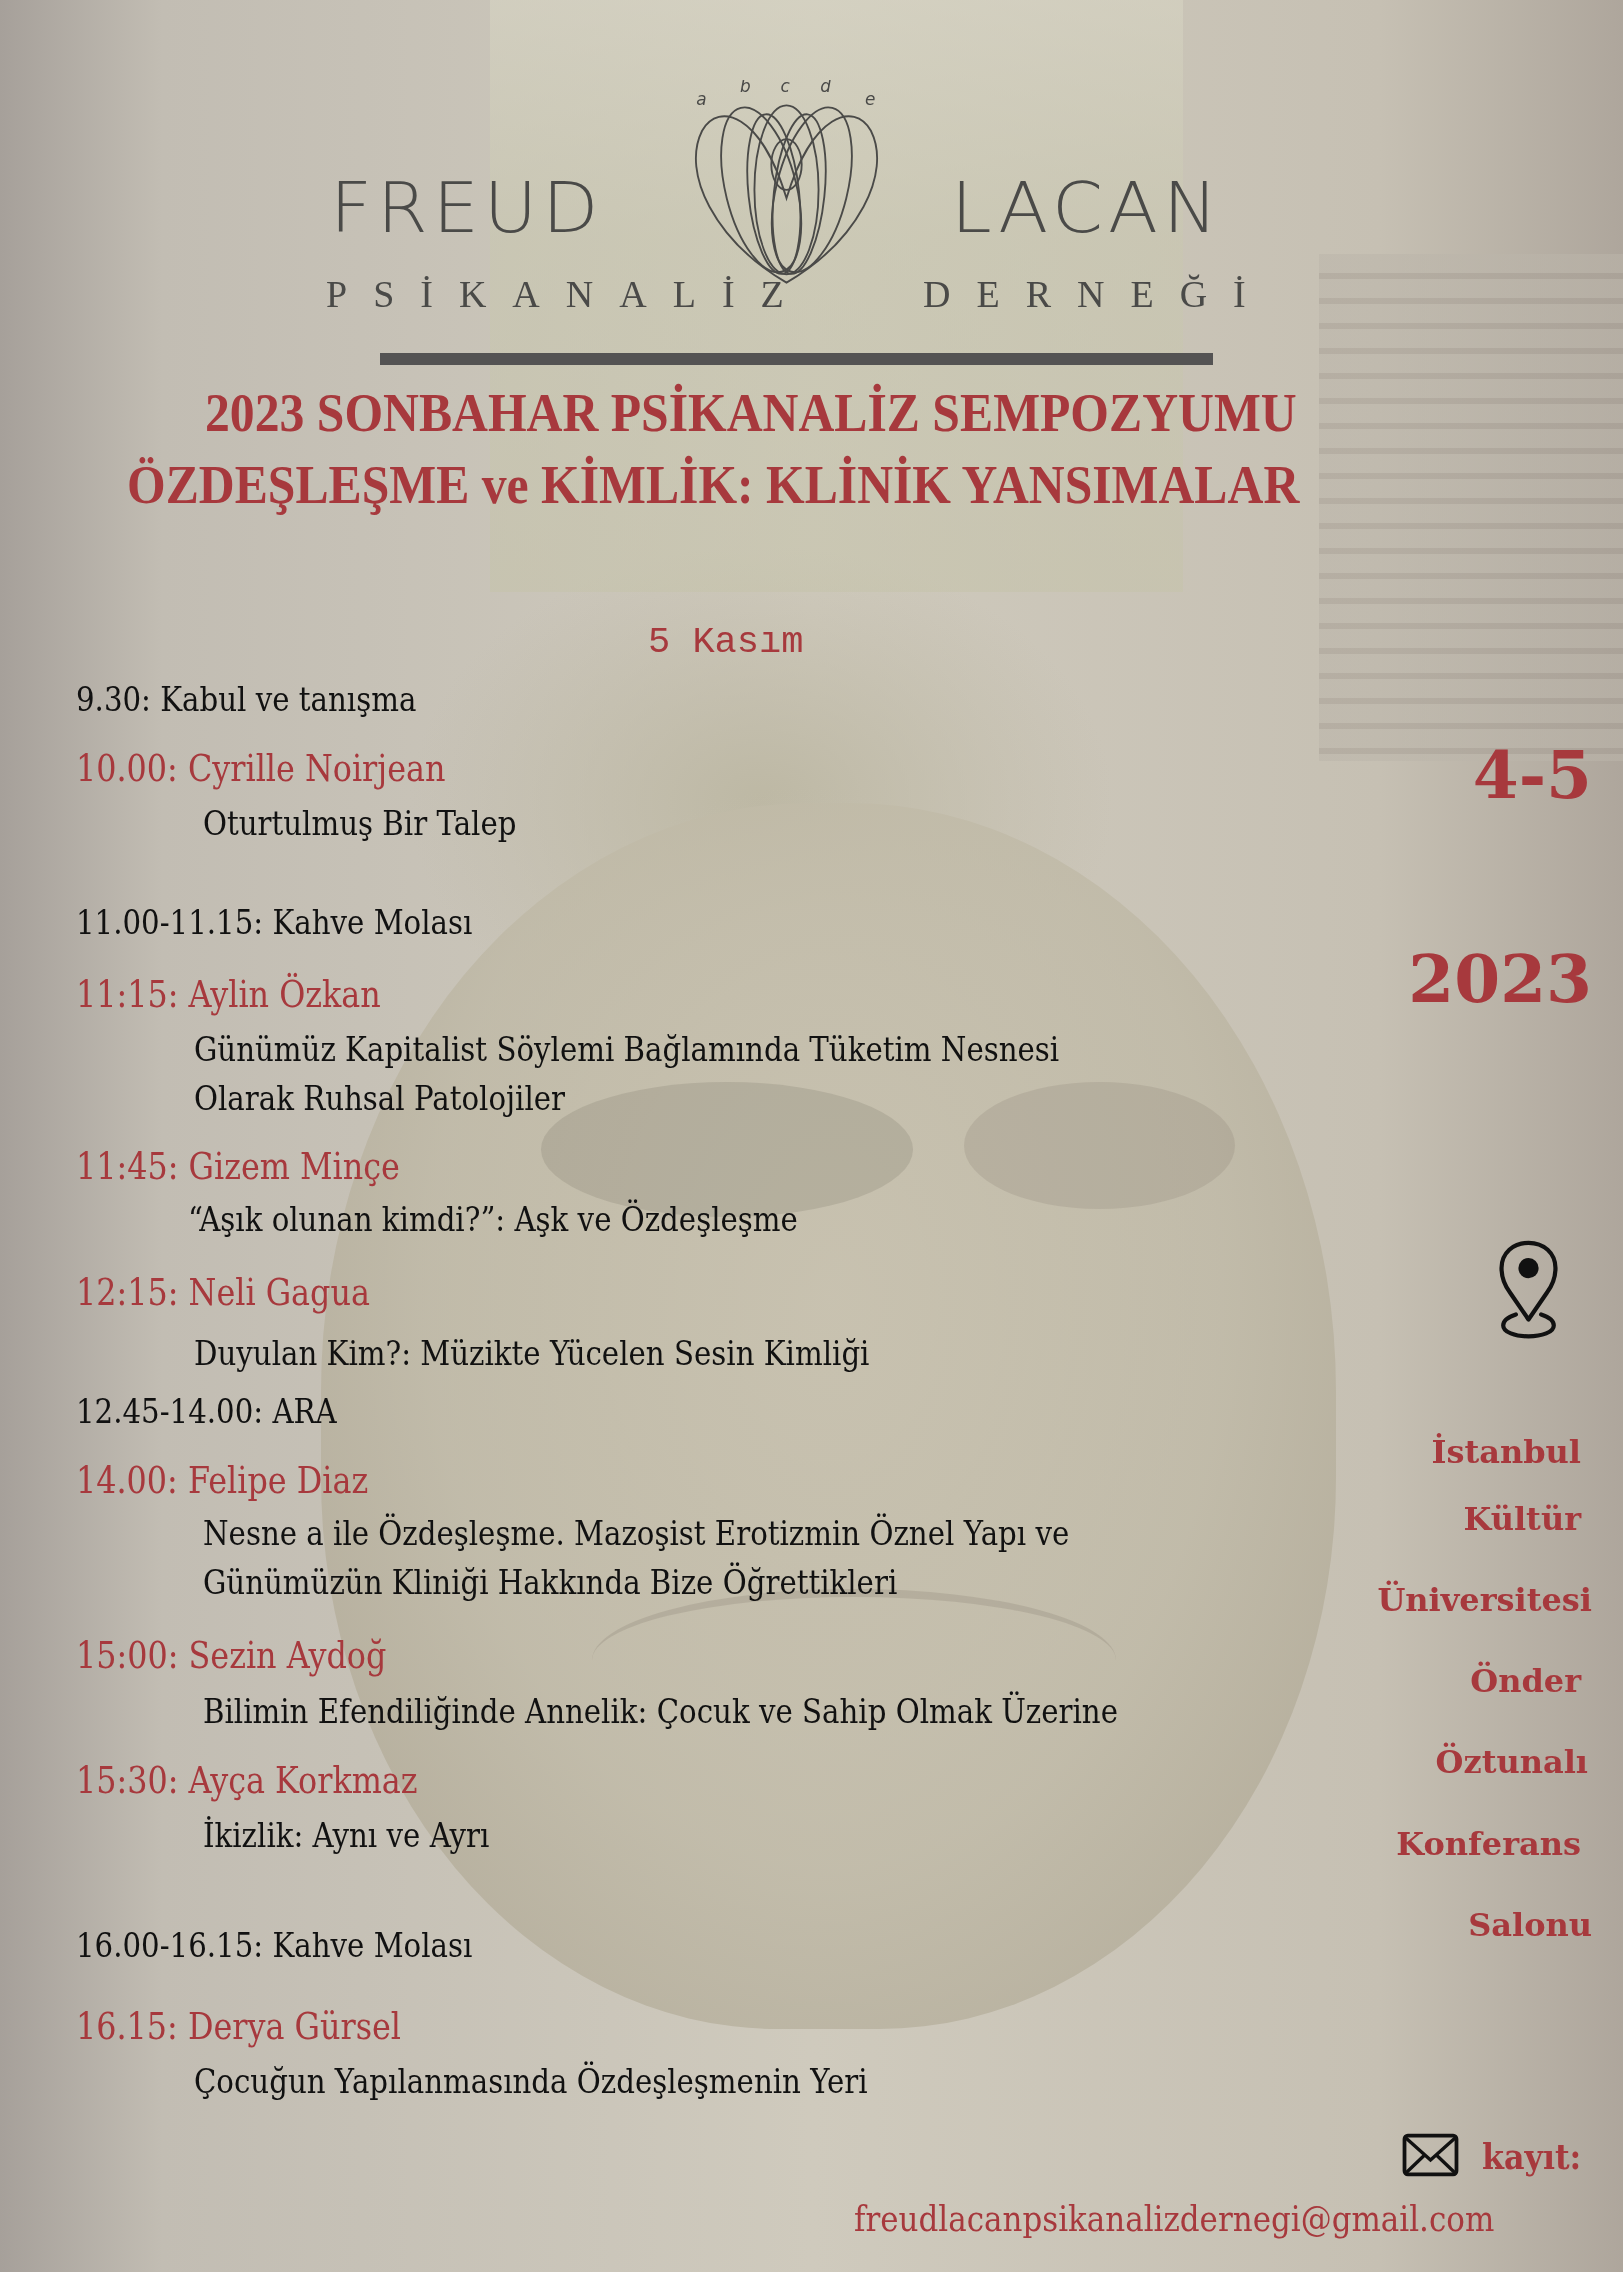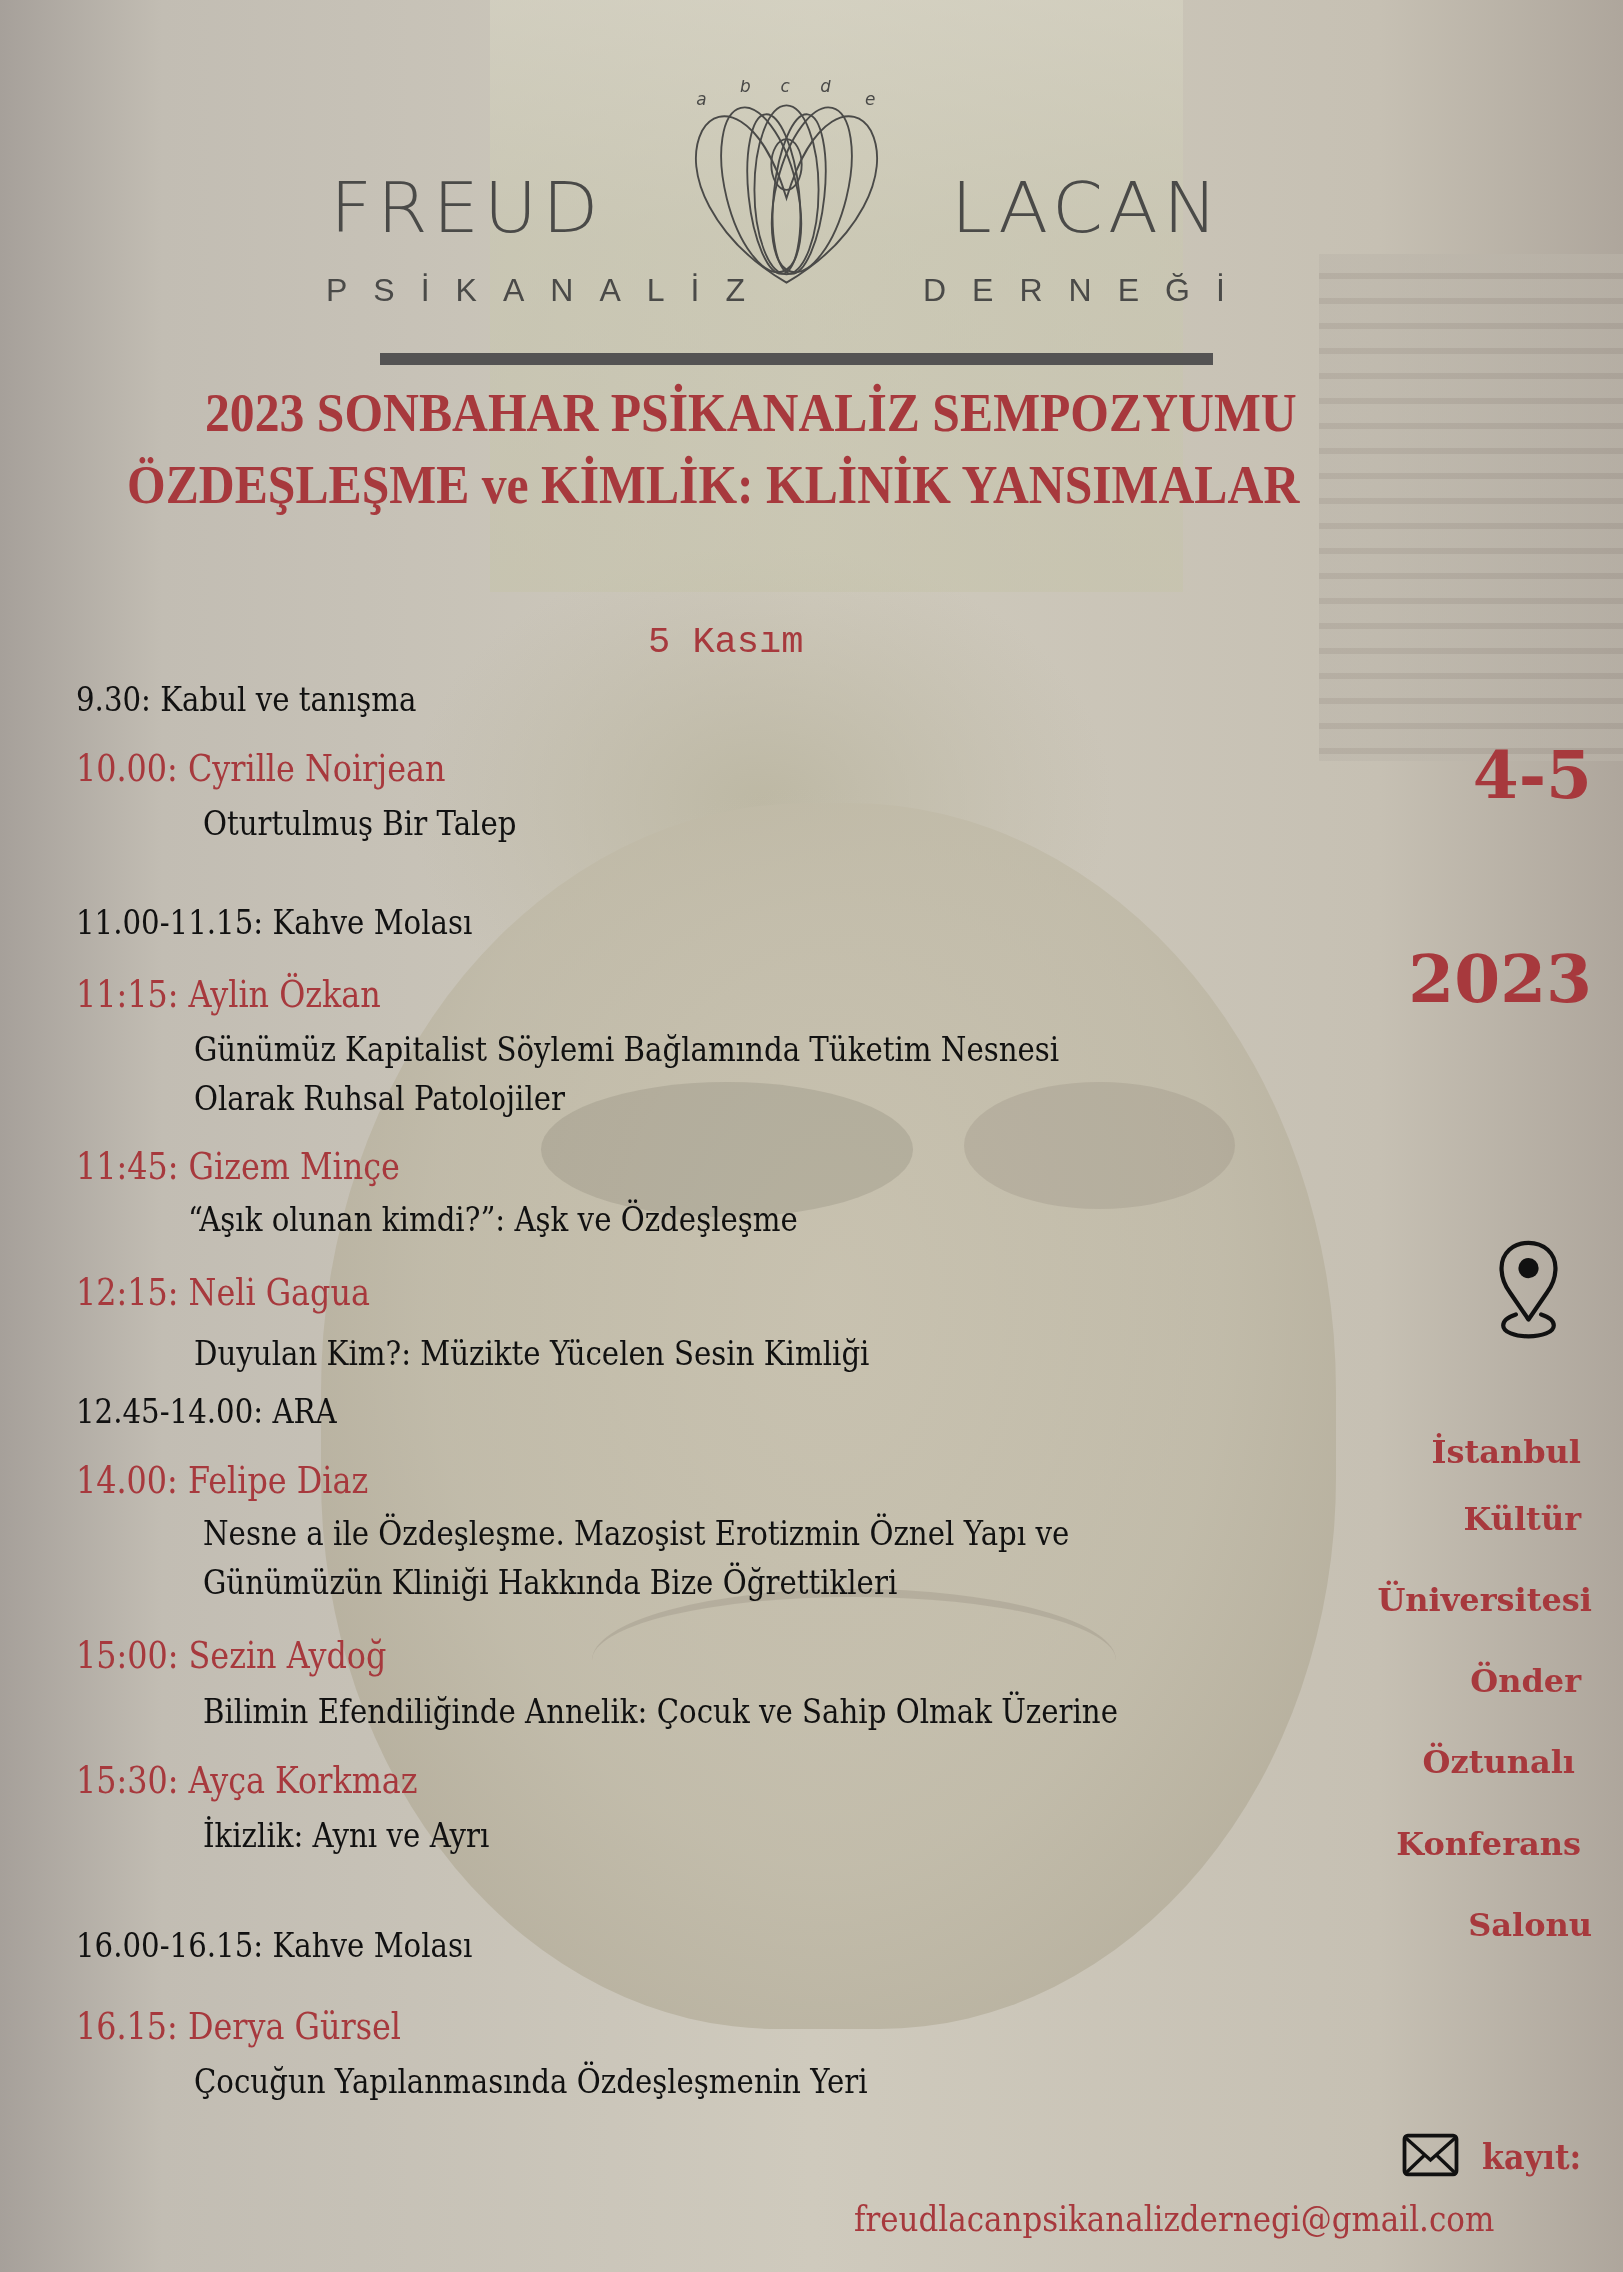--- a/index.html
+++ b/index.html
@@ -15,21 +15,21 @@
   .stairs { right:0; top:254px; width:304px; height:507px;
     background:repeating-linear-gradient(180deg,#bbb5aa 0 18.6px,#a79f95 18.6px 25px); opacity:.55; }
   .head { left:321px; top:803px; width:1015px; height:1226px; border-radius:48% 48% 45% 45%;
     background:radial-gradient(ellipse at 50% 40%,#cbc5b3 0%,#bfb9a6 55%,#b3ac99 80%,rgba(179,172,153,0) 100%); opacity:.8; }
   .eye-l { left:541px; top:1082px; width:372px; height:135px; border-radius:50%; background:rgba(120,112,98,.22); }
   .eye-r { left:964px; top:1082px; width:271px; height:127px; border-radius:50%; background:rgba(120,112,98,.18); }
   .mouth { left:592px; top:1589px; width:524px; height:135px; border-radius:50%; border-top:8.5px solid rgba(110,102,88,.18); }
 
   .abs { position:absolute; white-space:nowrap; }
   .logo-word { font-family:"DejaVu Sans", sans-serif; color:#4a4a48; font-size:73px; font-weight:200; letter-spacing:5px; transform:scaleY(0.95); }
-  .logo-sub { font-family:Liberation Sans, sans-serif; color:#4a4a48; font-size:32px; letter-spacing:26px; }
+  .logo-sub { font-family:Liberation Serif, serif; color:#4a4a48; font-size:38px; letter-spacing:26px; }
   .bar { position:absolute; left:380px; top:353px; width:833px; height:12px; background:#545353; }
   .title { font-family:"Liberation Serif", serif; font-weight:bold; color:#a7393d; font-size:54px; transform:scaleX(0.92); transform-origin:left top; }
   .day { font-family:Liberation Mono, monospace; color:#a7393d; font-size:37px; }
   .black { color:#111; font-family:"DejaVu Serif", serif; font-size:34px; transform:scaleX(0.86); transform-origin:left top; }
   .red { color:#a7393d; font-family:"DejaVu Serif", serif; font-size:37px; transform:scaleX(0.86); transform-origin:left top; }
   .date-big { font-family:"DejaVu Serif", serif; font-weight:bold; color:#a7393d; font-size:66px; text-align:right; right:31px; }
   .venue { font-family:"DejaVu Serif", serif; color:#a7393d; font-size:32px; font-weight:bold; text-align:right; }
   .kayit { font-family:"DejaVu Serif", serif; color:#a7393d; font-size:36px; font-weight:bold; transform:scaleX(0.88); transform-origin:left top; }
   .email { font-family:"DejaVu Serif", serif; color:#a7393d; font-size:36px; transform:scaleX(0.86); transform-origin:left top; }
 </style>
@@ -116,21 +116,21 @@
   <svg class="abs" style="left:1499px;top:1240px;" width="59" height="100" viewBox="0 0 70 118">
     <path d="M35 94 L13 62 C4 50 3 40 3 33 C3 15 17 3 35 3 C53 3 67 15 67 33 C67 40 66 50 57 62 Z" fill="none" stroke="#111" stroke-width="5" stroke-linejoin="round"></path>
     <circle cx="35" cy="33" r="12" fill="#111"></circle>
     <path d="M20 88 C8 92 5 97 5 101 C5 109 19 114 35 114 C51 114 65 109 65 101 C65 97 62 92 50 88" fill="none" stroke="#111" stroke-width="5" stroke-linecap="round"></path>
   </svg>
 
   <div class="abs venue" style="right:42px;top:1419px;margin-top:14px;">İstanbul</div>
   <div class="abs venue" style="right:42px;top:1500px;">Kültür</div>
   <div class="abs venue" style="right:31px;top:1581px;">Üniversitesi</div>
   <div class="abs venue" style="right:42px;top:1662px;">Önder</div>
-  <div class="abs venue" style="right:48px;top:1743px;">Öztunalı</div>
+  <div class="abs venue" style="right:35px;top:1743px;">Öztunalı</div>
   <div class="abs venue" style="right:42px;top:1825px;">Konferans</div>
   <div class="abs venue" style="right:31px;top:1906px;">Salonu</div>
 
   <svg class="abs" style="left:1402px;top:2133px;" width="57" height="44" viewBox="0 0 68 52">
     <rect x="3" y="3" width="62" height="46" rx="4" fill="none" stroke="#111" stroke-width="4.5"></rect>
     <path d="M4 5 L34 32 L64 5 M4 48 L27 26 M64 48 L41 26" fill="none" stroke="#111" stroke-width="4"></path>
   </svg>
   <div class="abs kayit" style="left:1482px;top:2135px;">kayıt:</div>
   <a class="abs email" style="left:854px;top:2198px;text-decoration:none;">freudlacanpsikanalizdernegi@gmail.com</a>
 </div>

